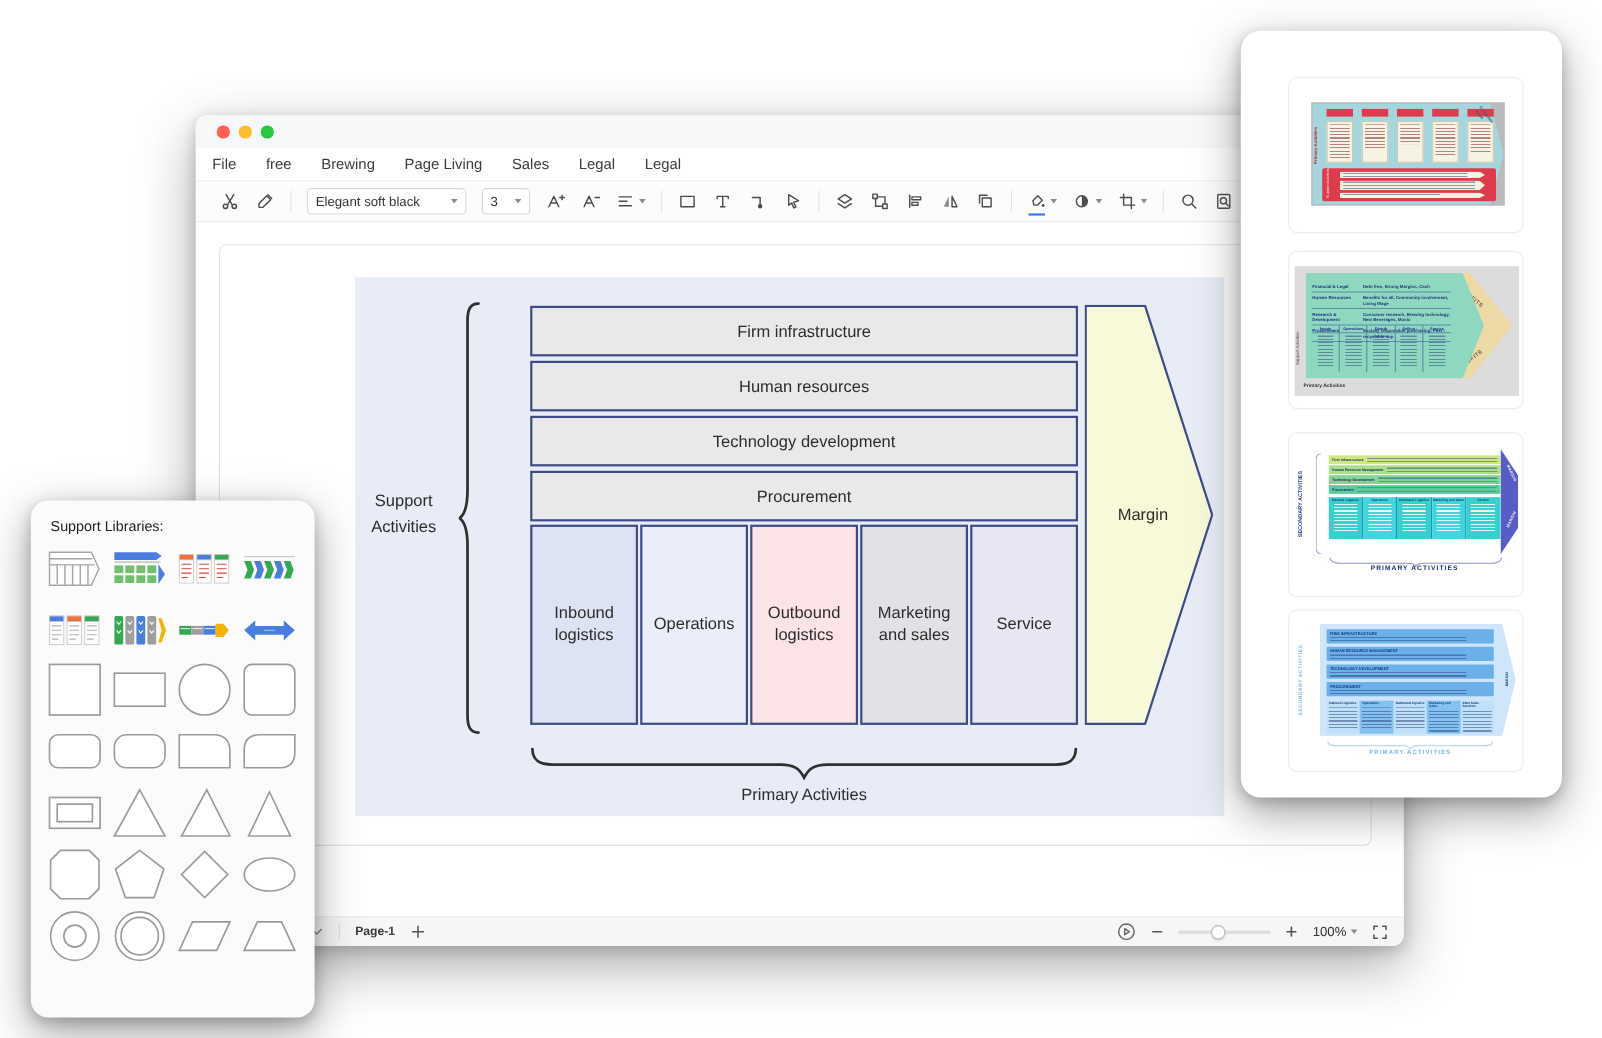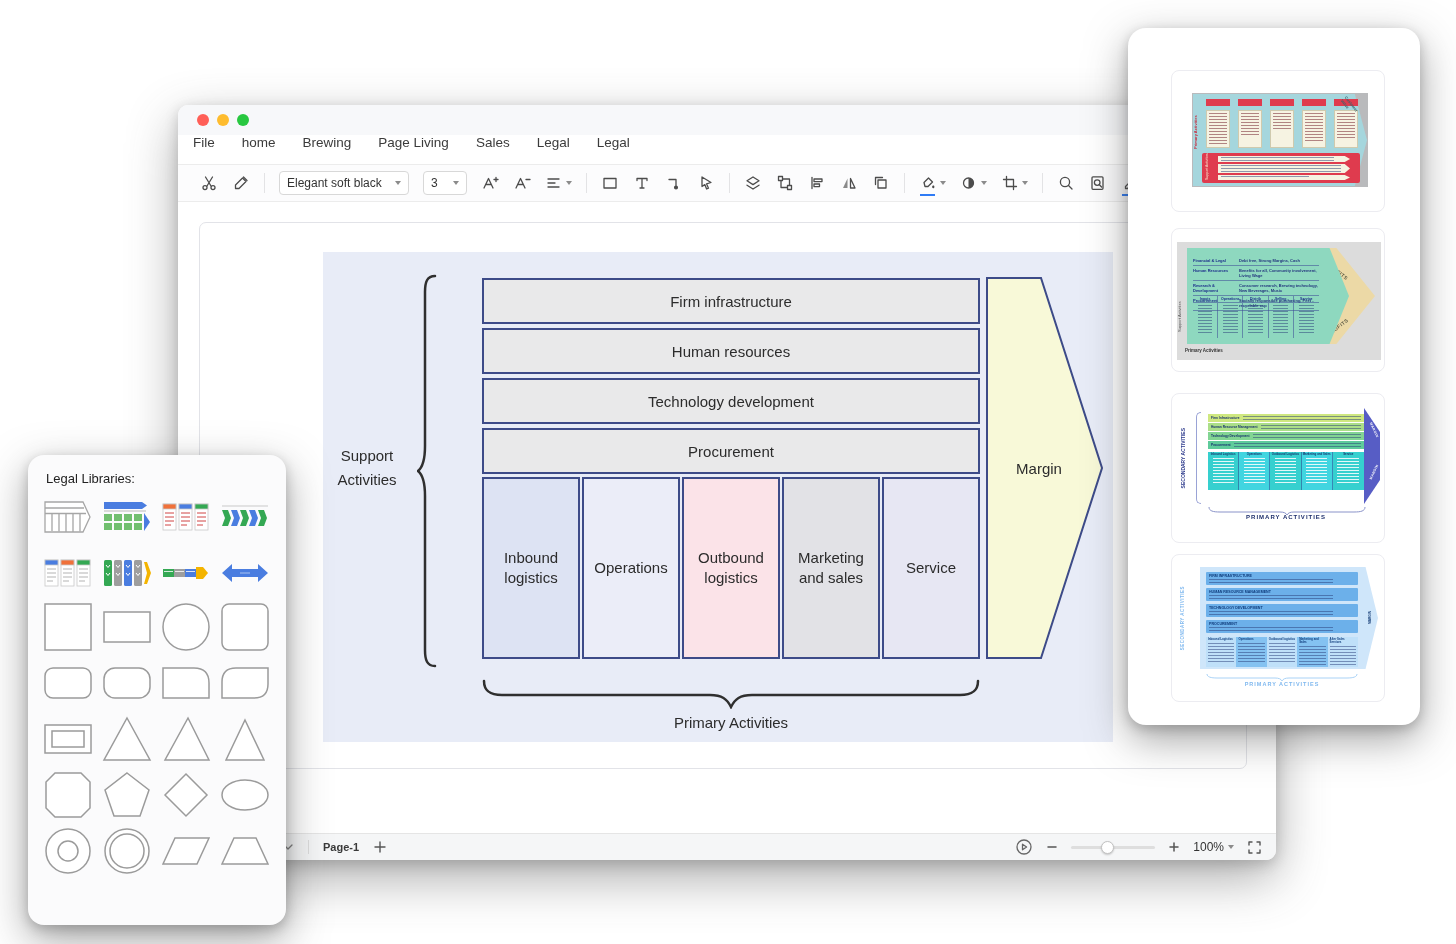--- a/index.html
+++ b/index.html
@@ -7,33 +7,33 @@
 
   
   .window { position:absolute; left:178px; top:105px; width:1098px; height:755px;
     background:#fff; border-radius:10px; z-index:1;
     box-shadow:0 18px 50px rgba(70,70,70,.45), 0 4px 14px rgba(0,0,0,.18); }
   .titlebar { height:30px; background:#f7f8fa; border-radius:10px 10px 0 0;
     display:flex; align-items:center; padding-left:19px; gap:8px; }
   .dot { width:12px; height:12px; border-radius:50%; display:inline-block; }
   .dot.red { background:#ff5f57; } .dot.yellow { background:#febc2e; } .dot.green { background:#28c840; }
 
-  .menubar { height:30px; background:#fff; display:flex; align-items:flex-start; padding-left:15px; gap:27px;
+  .menubar { height:30px; background:#fff; display:flex; align-items:center; padding-left:15px; gap:27px;
     border-bottom:1px solid #ececec; font-size:13.5px; color:#3b3b3b; }
   .menubar span { cursor:default; }
 
   .toolbar { height:37px; background:#fcfcfd; display:flex; align-items:center; padding-left:22px; gap:14px;
     border-bottom:1px solid #ececec; }
   .tdiv { width:1px; height:20px; background:#e3e3e5; }
   .ico { stroke:#4c4c4c; fill:none; stroke-width:1.3; stroke-linecap:round; stroke-linejoin:round; }
   .tbtn { display:flex; align-items:center; gap:3px; position:relative; }
   .caret { width:0; height:0; border-left:3.5px solid transparent; border-right:3.5px solid transparent; border-top:4px solid #8b8b8b; }
   .select { height:24px; border:1px solid #d8d8d8; border-radius:4px; background:#fff;
     display:flex; align-items:center; font-size:12px; color:#333; padding:0 7px; justify-content:space-between; }
-  .font-select { width:130px; }
+  .font-select { width:145px; }
   .size-select { width:44px; }
   .blue-underline { position:absolute; left:1px; bottom:-4px; width:15px; height:2.5px; background:#2f7bf5; }
 
   .canvas { position:absolute; left:0; top:98px; width:100%; height:635px; background:#fff; }
   .page { position:absolute; left:21px; top:19px; width:1048px; height:547px; background:#fff;
     border:1px solid #e2e3e8; border-radius:7px; }
 
   
   .board { position:absolute; left:123px; top:29px; width:790px; height:490px; background:#e8ecf7; }
   .support-label { position:absolute; left:6px; top:192px; width:76px; text-align:center;
@@ -163,21 +163,21 @@
 <div class="window">
 
   <div class="titlebar">
     <span class="dot red"></span>
     <span class="dot yellow"></span>
     <span class="dot green"></span>
   </div>
 
   <div class="menubar">
     <span>File</span>
-    <span>home</span>
+    <span>free</span>
     <span>Brewing</span>
     <span>Page Living</span>
     <span>Sales</span>
     <span>Legal</span>
     <span>Legal</span>
   </div>
 
   <div class="toolbar">
     <span class="tbtn">
       <svg class="ico" width="18" height="18" viewBox="0 0 18 18">
@@ -394,21 +394,21 @@
         <span class="caret"></span>
       </span>
       <svg class="ico" width="15" height="15" viewBox="0 0 15 15">
           <path d="M2 5 V2 H5 M10 2 H13 V5 M13 10 V13 H10 M5 13 H2 V10" stroke="#555" stroke-width="1.4"></path>
         </svg>
     </div>
   </div>
 </div>
 
 <aside class="symbols-panel">
-  <div class="sym-title">Legal Libraries:</div>
+  <div class="sym-title">Support Libraries:</div>
 
   <div class="sym-row" style="top:40px;">
     <span class="sym-cell">
       <svg width="50" height="38" viewBox="0 0 50 38" fill="#fff" stroke="#a6a6a6" stroke-width="1.3">
         <path d="M2 4 H40 L47 19 L40 34 H2 Z"></path>
           <path d="M2 10 H41 M2 15.5 H43" fill="none"></path>
         <path d="M9 15.5 V33 M16 15.5 V33.6 M23 15.5 V34 M30 15.5 V34 M37 15.5 V33.6" fill="none"></path>
       </svg>
     </span>
     <span class="sym-cell">

